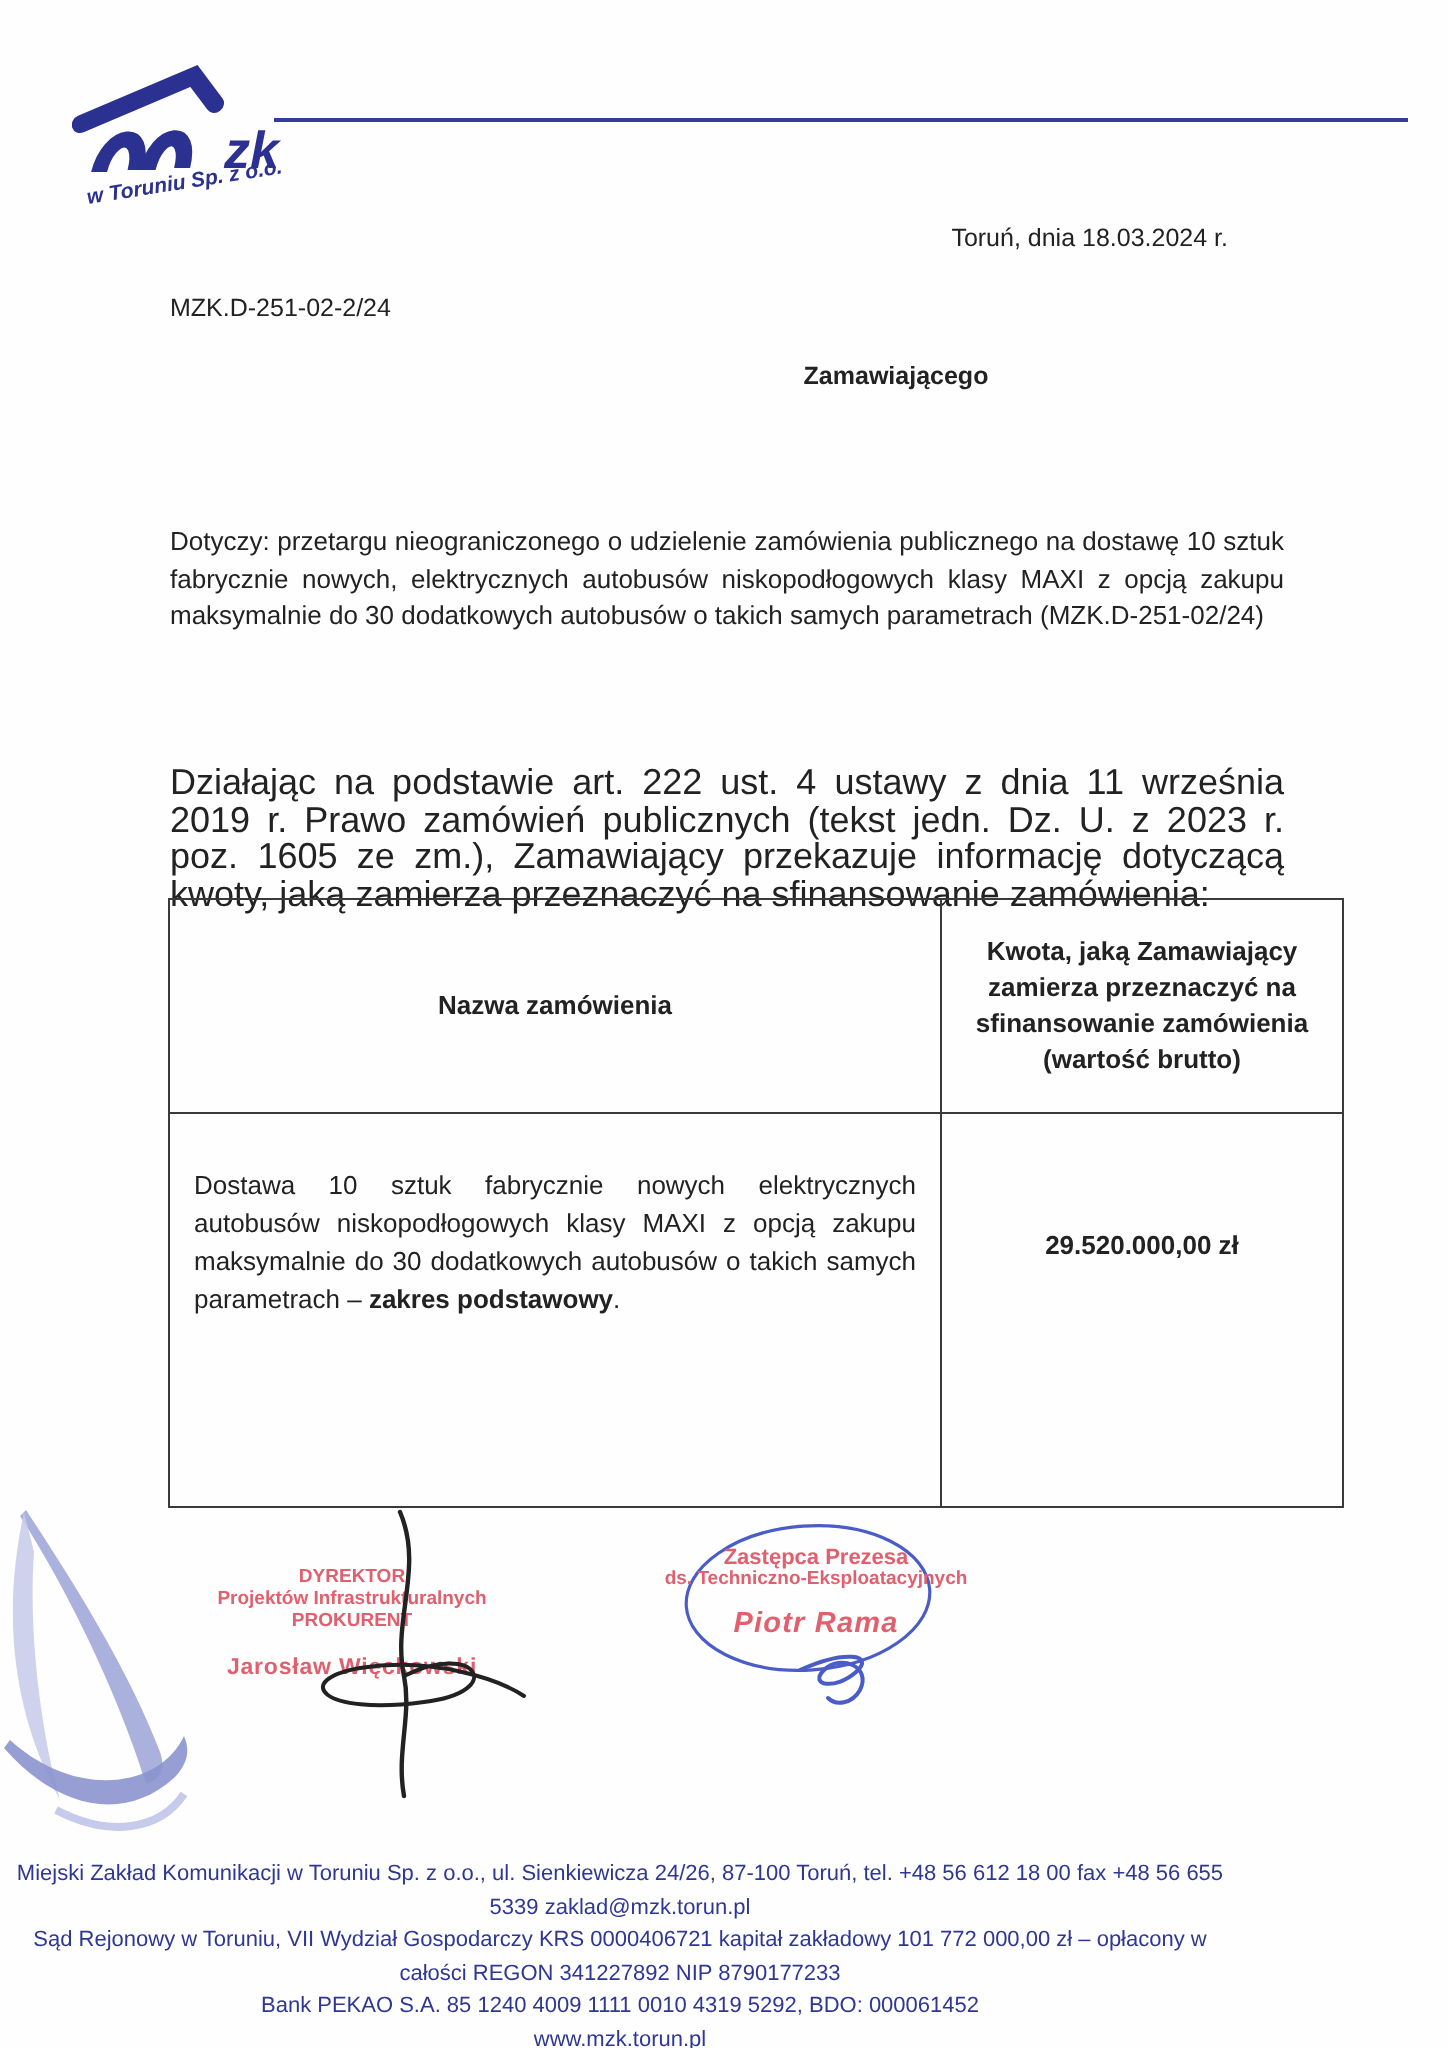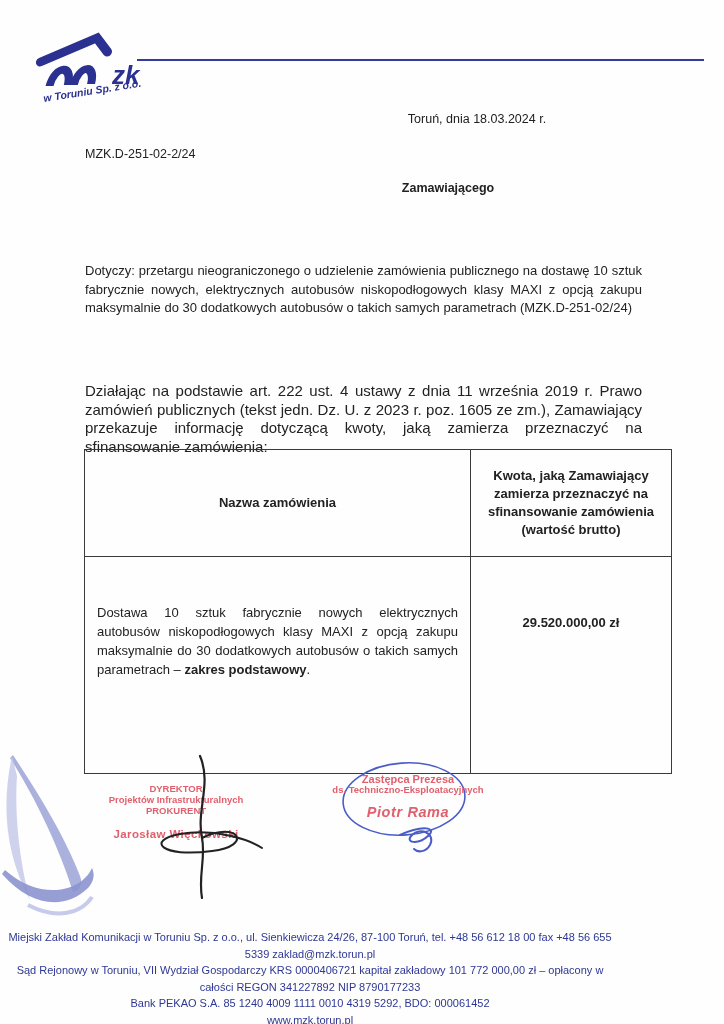--- a/index.html
+++ b/index.html
@@ -16,41 +16,41 @@
   
   .header-title{
     left:138px;top:40px;width:566px;
     text-align:center;font-size:12px;font-weight:bold;
     color:#2b35a0;letter-spacing:0.1px;
   }
   .header-rule{
     left:137px;top:59px;width:567px;height:2px;background:#333c9c;
   }
   
-  .date-line{left:340px;top:112px;width:274px;text-align:center;font-size:12.5px;}
+  .date-line{left:340px;top:112px;width:274px;text-align:right;font-size:12.5px;}
   .ref-number{left:85px;top:147px;font-size:12.5px;}
   .addressee{left:348px;top:179px;width:200px;text-align:center;font-weight:bold;font-size:12.5px;line-height:19px;}
   
   .subject{left:85px;top:262px;width:557px;font-size:13px;line-height:18.5px;text-align:justify;}
   .doc-title{left:85px;top:333px;width:557px;text-align:center;font-weight:bold;font-size:13px;line-height:19px;}
-  .body-par{left:85px;top:382px;width:557px;font-size:15px;line-height:18.5px;text-align:justify;}
+  .body-par{left:85px;top:382px;width:557px;font-size:18px;line-height:18.5px;text-align:justify;}
   
   .info-table{
     left:84px;top:449px;width:553px;
     border-collapse:collapse;table-layout:fixed;
   }
   .info-table td{
     border:1.6px solid #3a3a3a;
     vertical-align:middle;
     font-size:13px;
   }
   .col-name{width:369px;}
   .col-amount{width:184px;margin-left:20px;}
   .th-cell{height:98px;font-weight:bold;text-align:center;padding:4px 8px;line-height:18px;}
-  .body-desc{height:170px;vertical-align:top !important;padding:46px 12px 0 12px;text-align:justify;line-height:19px;margin-top:29px;}
+  .body-desc{height:170px;vertical-align:top !important;padding:26px 12px 0 12px;text-align:justify;line-height:19px;margin-top:29px;}
   .body-amount{vertical-align:top !important;padding-top:58px;text-align:center;font-weight:bold;}
   
   .stamp-left{
     left:92px;top:783px;width:168px;text-align:center;
     color:#e0606e;font-size:9.5px;line-height:11px;font-weight:bold;
   }
   .stamp-left .stamp-name{margin-top:13px;font-size:11.5px;letter-spacing:0.4px;}
   .stamp-right{left:338px;top:757px;width:140px;height:105px;}
   .stamp-right .oval{position:absolute;left:0;top:0;}
   .stamp-right .rt1{position:absolute;top:16px;left:0;width:140px;text-align:center;color:#e0606e;font-size:11px;font-weight:bold;}

